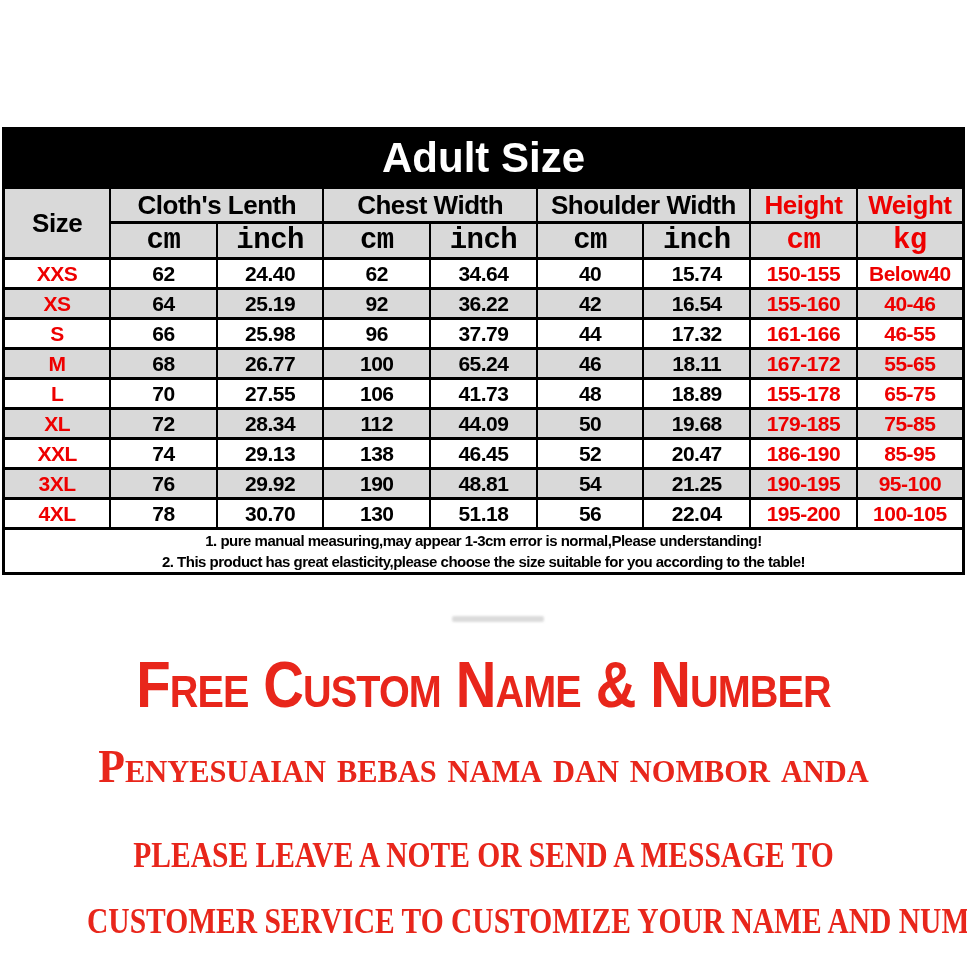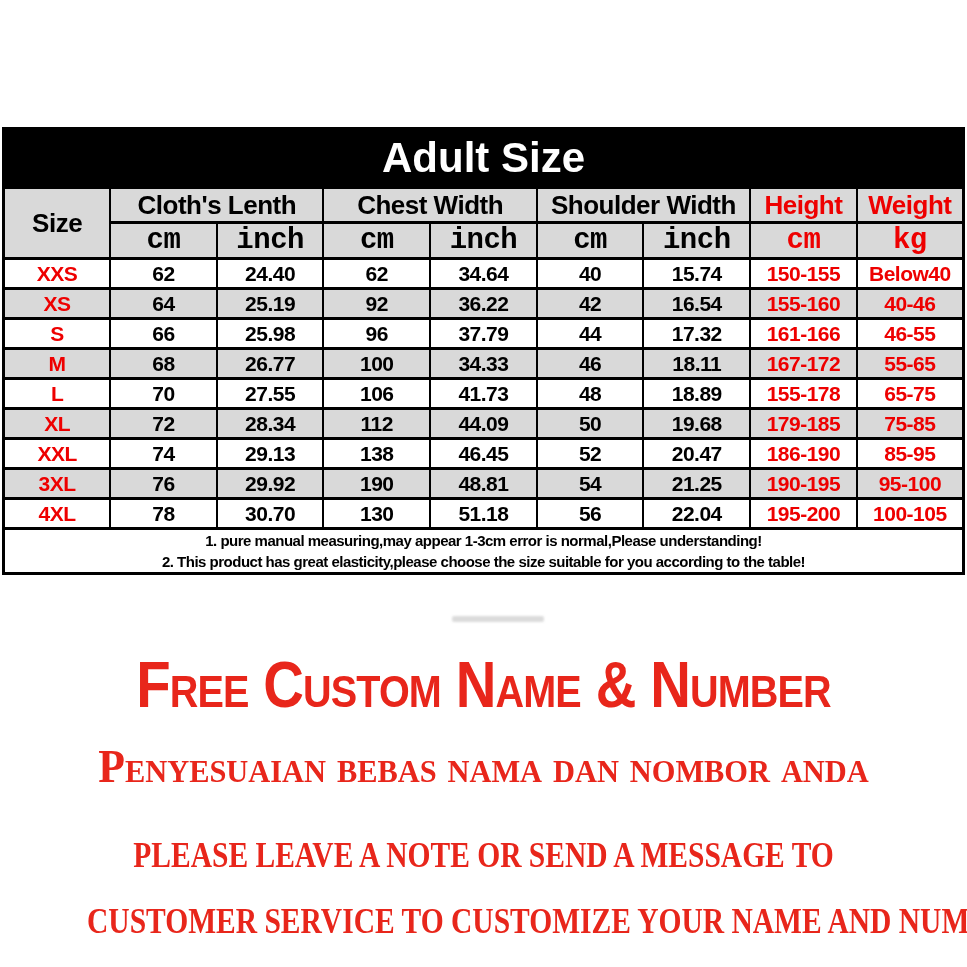--- a/index.html
+++ b/index.html
@@ -133,21 +133,21 @@
           <td>44</td>
           <td>17.32</td>
           <td>161-166</td>
           <td>46-55</td>
         </tr>
         <tr>
           <td>M</td>
           <td>68</td>
           <td>26.77</td>
           <td>100</td>
-          <td>34.33</td>
+          <td>65.24</td>
           <td>46</td>
           <td>18.11</td>
           <td>167-172</td>
           <td>55-65</td>
         </tr>
         <tr>
           <td>L</td>
           <td>70</td>
           <td>27.55</td>
           <td>106</td>

